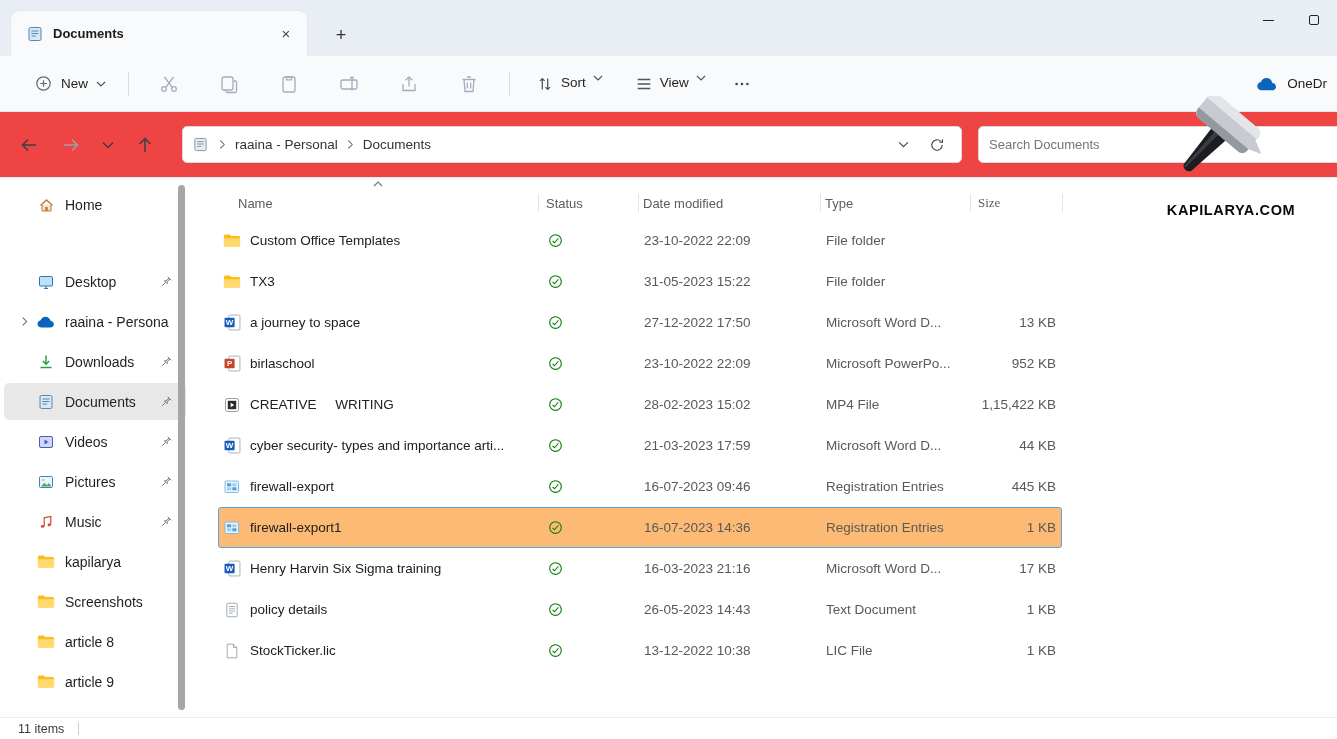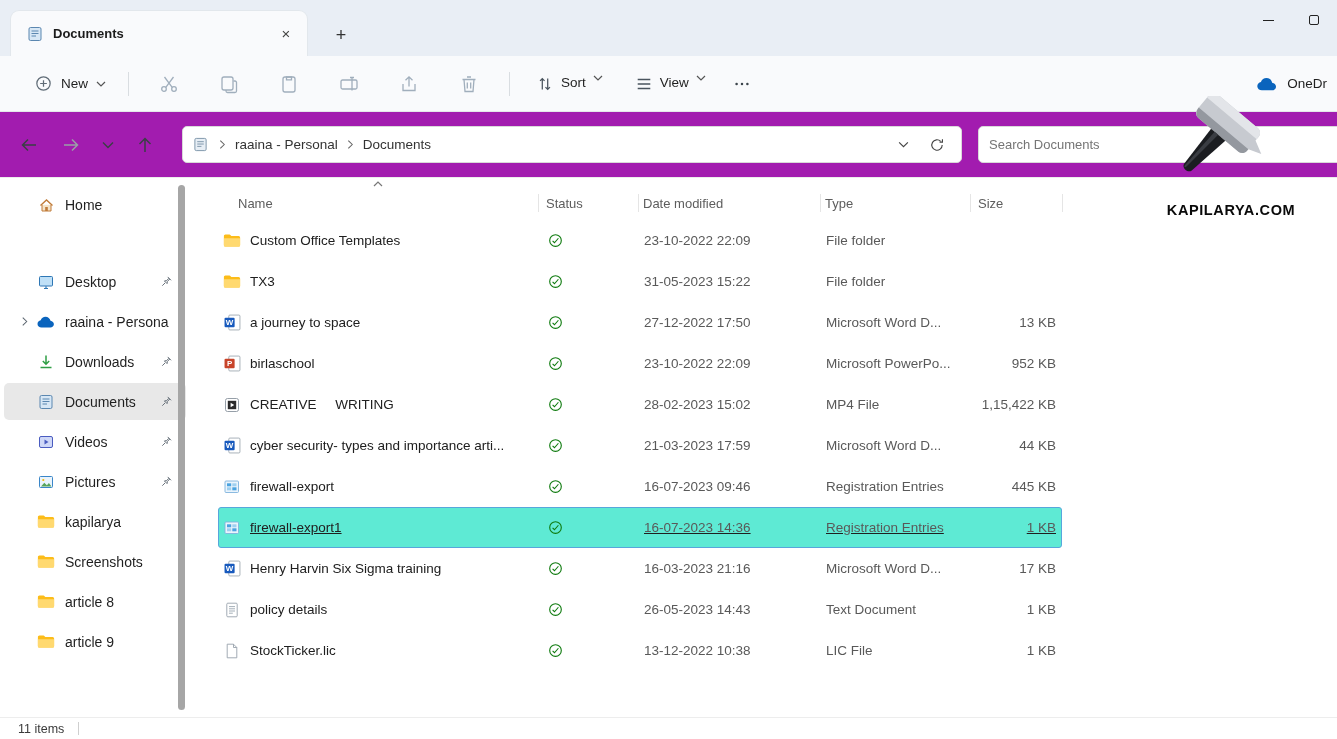--- a/index.html
+++ b/index.html
@@ -22,21 +22,21 @@
   .tb-new{display:flex;align-items:center;gap:8px;padding:8px 12px;border-radius:4px;color:#1f1f1f;font-size:13.5px;}
   .tb-new .nicon{color:#5f6b76;display:flex;}
   .tb-sep{width:1px;height:24px;background:#d9dde1;margin:0 10px;}
   .tb-icon{width:44px;height:36px;display:flex;align-items:center;justify-content:center;color:#a0aebc;margin:0 8px;border-radius:4px;}
   .tb-drop{display:flex;align-items:flex-start;gap:7px;padding:8px 10px;margin:0 6px;border-radius:4px;font-size:13.5px;color:#1f1f1f;}
   .tb-drop .dicon{color:#4a545e;display:flex;}
   .tb-more{width:40px;height:36px;display:flex;align-items:center;justify-content:center;color:#3c444c;border-radius:4px;}
   .tb-onedrive{margin-left:auto;display:flex;align-items:center;gap:8px;font-size:13.5px;color:#1f1f1f;white-space:nowrap;overflow:hidden;padding-left:8px;}
 
   
-  .navbar{position:absolute;left:0;top:112px;right:0;height:66px;background:#a21caf;border-bottom:1px solid #ececec;display:flex;align-items:center;padding-left:12px;}
+  .navbar{position:absolute;left:0;top:112px;right:0;height:66px;background:#ef4444;border-bottom:1px solid #ececec;display:flex;align-items:center;padding-left:12px;}
   .nav-btn{width:34px;height:34px;display:flex;align-items:center;justify-content:center;color:#3a3f45;border-radius:4px;margin-right:8px;flex:0 0 auto;}
   .nav-btn.disabled{color:#9aa0a6;}
   .nav-btn.small{width:24px;}
   .addr{flex:0 0 780px;height:37px;border:1px solid #d9d9d9;border-radius:5px;background:#fff;display:flex;align-items:center;padding:0 6px 0 10px;margin-left:12px;}
   .addr .loc-icon{display:flex;margin-right:8px;}
   .crumb{font-size:13.5px;color:#333;padding:4px 6px;border-radius:3px;white-space:nowrap;}
   .crumb-sep{display:flex;color:#666;padding:0 3px;}
   .addr-actions{margin-left:auto;display:flex;align-items:center;gap:20px;padding-right:10px;color:#444;}
   .searchbox{flex:1;height:37px;border:1px solid #d9d9d9;border-radius:5px;background:#fff;margin-left:16px;margin-right:-10px;display:flex;align-items:center;padding:0 10px;}
   .searchbox input{border:none;outline:none;background:transparent;font-family:"Liberation Sans",sans-serif;font-size:13px;color:#333;width:100%;}
@@ -57,26 +57,26 @@
   .side-item .slabel{font-size:14px;color:#1f1f1f;white-space:nowrap;overflow:hidden;flex:1;}
   .side-item .pin{margin-left:auto;display:flex;padding-right:10px;}
   .sb-scroll{position:absolute;left:178px;top:7px;width:7px;height:525px;background:#a6a6a6;border-radius:4px;}
 
   .content{position:absolute;left:200px;top:0;right:0;bottom:0;padding-top:8px;overflow:hidden;}
   .fheader,.frow{display:grid;grid-template-columns:320px 100px 182px 150px 92px;align-items:center;margin-left:18px;width:844px;}
   .fheader{height:34px;font-size:13px;color:#5d5d5d;position:relative;}
   .hcell{position:relative;display:flex;align-items:center;height:100%;padding-left:5px;}
   .hcell.cname{padding-left:20px;}
   .hcell.cstatus{padding-left:8px;}
-  .hcell.csize{padding-left:8px;}
+  .hcell.csize{padding-left:8px;font-family:Liberation Serif, serif;}
   .hcell:not(.cname)::before{content:'';position:absolute;left:0;top:8px;bottom:8px;width:1px;background:#e5e5e5;}
   .hcell.csize::after{content:'';position:absolute;right:-1px;top:8px;bottom:8px;width:1px;background:#e5e5e5;}
   .sort-caret{position:absolute;left:155px;top:-5px;color:#5d5d5d;display:flex;}
   .frow{height:41px;font-size:13.5px;border:1px solid transparent;border-radius:3px;}
-  .frow.sel{background:#5eead4;border-color:#58a6dc;text-decoration:underline;}
+  .frow.sel{background:#fdba74;border-color:#58a6dc;}
   .cell{white-space:nowrap;overflow:hidden;}
   .cell.cname{display:flex;align-items:center;gap:9px;padding-left:4px;}
   .ficon{display:flex;flex:0 0 auto;width:18px;justify-content:center;}
   .fname{color:#202020;white-space:pre;overflow:hidden;text-align:right;}
   .cell.cstatus{padding-left:9px;display:flex;align-items:center;}
   .cell.cdate,.cell.ctype{color:#595959;padding-left:5px;}
   .cell.csize{color:#595959;text-align:right;padding-right:7px;}
 
   
   .statusbar{position:absolute;left:0;bottom:0;right:0;height:22px;background:#fff;border-top:1px solid #ededed;display:flex;align-items:center;padding-left:18px;font-size:12.5px;color:#3a3a3a;}
@@ -409,20 +409,38 @@
             <svg width="11" height="11" viewBox="0 0 12 12">
               <g fill="none" stroke="#5c6670" stroke-width="1">
                 <path d="M7.3 1l3.7 3.7M9.6 3.3L7 5.9l-.4 2.4L3.7 5.4l2.4-.4L8.7 2.4M4.4 7.6L1.4 10.6"></path>
               </g>
             </svg>
           </span>
         </div>
         <div class="side-item">
           <span class="chev"></span>
           <span class="sicon">
+            <svg width="16" height="16" viewBox="0 0 16 16">
+              <path d="M6.2 12.3V3.8l6.6-1.3v8.3" fill="none" stroke="#cf4a35" stroke-width="1.2"></path>
+              <ellipse cx="4.6" cy="12.4" rx="1.7" ry="1.4" fill="#cf4a35"></ellipse>
+              <ellipse cx="11.2" cy="10.9" rx="1.7" ry="1.4" fill="#cf4a35"></ellipse>
+            </svg>
+          </span>
+          <span class="slabel">Music</span>
+          <span class="pin">
+            <svg width="11" height="11" viewBox="0 0 12 12">
+              <g fill="none" stroke="#5c6670" stroke-width="1">
+                <path d="M7.3 1l3.7 3.7M9.6 3.3L7 5.9l-.4 2.4L3.7 5.4l2.4-.4L8.7 2.4M4.4 7.6L1.4 10.6"></path>
+              </g>
+            </svg>
+          </span>
+        </div>
+        <div class="side-item">
+          <span class="chev"></span>
+          <span class="sicon">
             <svg width="18" height="15" viewBox="0 0 20 16">
               <path d="M1 3c0-1 .7-1.8 1.6-1.8h4.1c.4 0 .8.2 1.1.5L9.3 3h8.1c.9 0 1.6.8 1.6 1.8V13c0 1-.7 1.8-1.6 1.8H2.6C1.7 14.8 1 14 1 13V3z" fill="#fcbc19"></path>
               <path d="M1 5.6h18V13c0 1-.7 1.8-1.6 1.8H2.6C1.7 14.8 1 14 1 13V5.6z" fill="#ffd970"></path>
             </svg>
           </span>
           <span class="slabel">kapilarya</span>
         </div>
         <div class="side-item">
           <span class="chev"></span>
           <span class="sicon">

